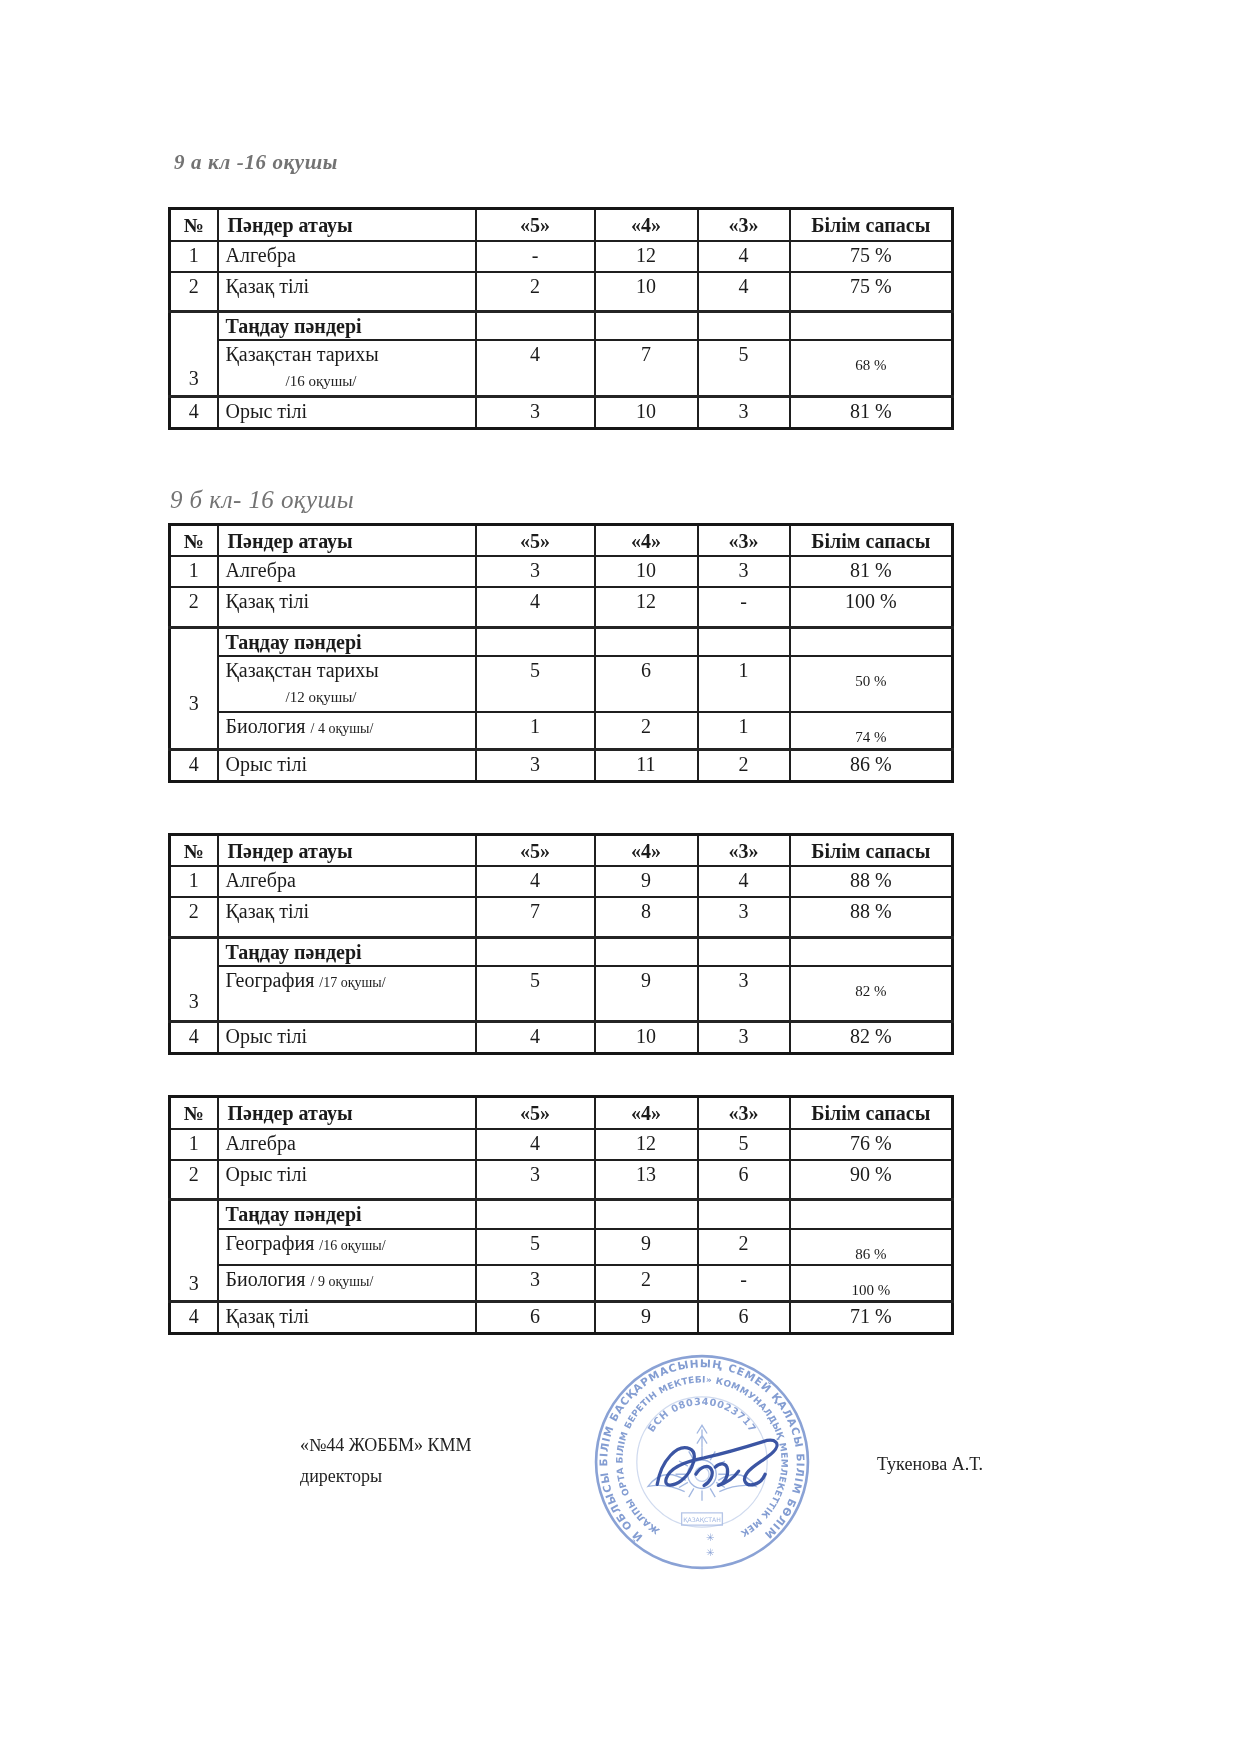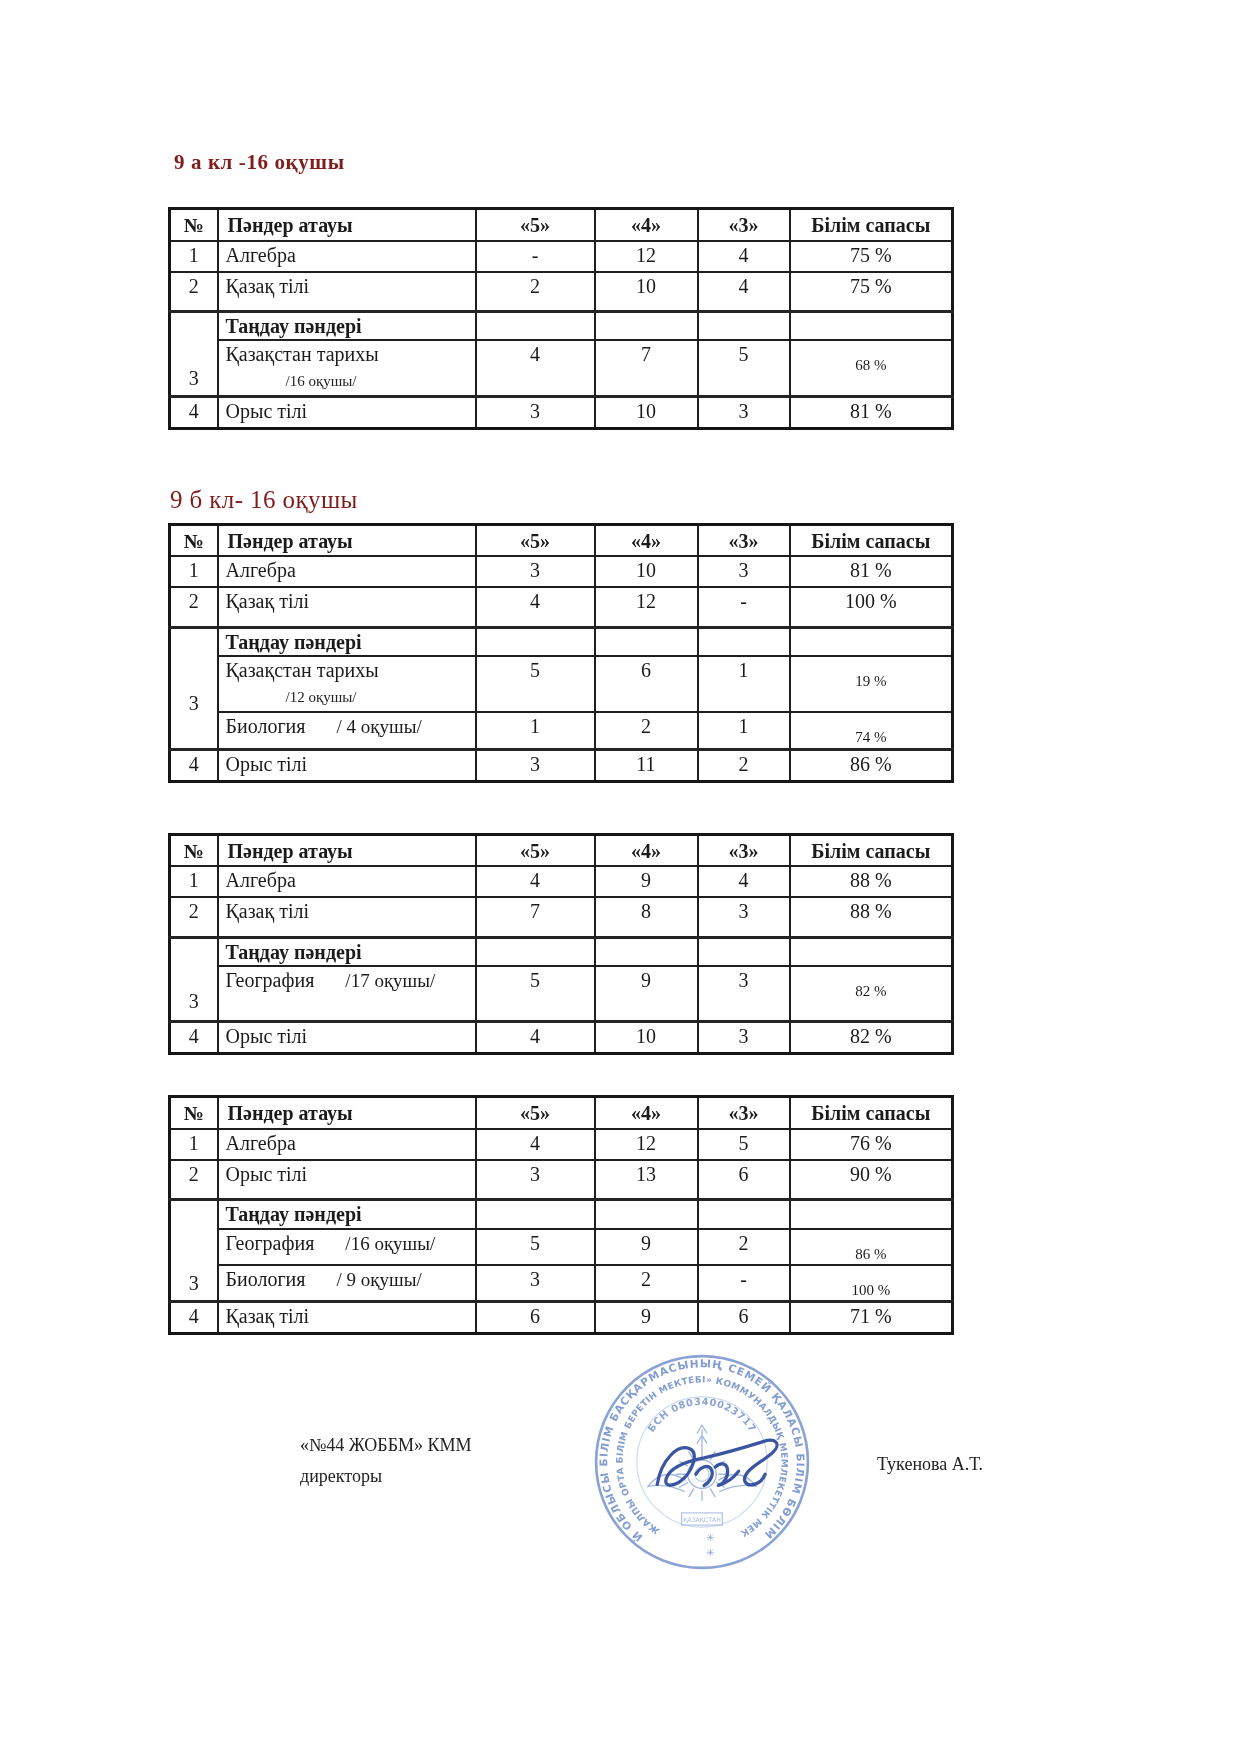--- a/index.html
+++ b/index.html
@@ -7,21 +7,21 @@
     position:relative;
     width:1241px;height:1755px;
     background:#ffffff;
     font-family:"Liberation Serif","DejaVu Serif",serif;
     color:#1b1b1b;
     overflow:hidden;
   }
   .content{position:absolute;left:168px;top:150px;width:783px;}
 
   .sec-title{
-    font-size:25px;font-weight:400;margin:0 0 9px 2px;letter-spacing:.4px;color:#7f1d1d;
+    font-size:25px;font-weight:400;margin:0 0 9px 2px;letter-spacing:.4px;color:#737373;font-style:italic;
   }
   .sec-title.first{font-size:21px;font-weight:700;margin:0 0 32px 6px;letter-spacing:.6px;}
 
   .sec{margin:0;}
   .sec-1{margin-bottom:56px;}
   .sec-2{margin-bottom:50px;}
   .sec-3{margin-bottom:40px;}
 
   table.grades{
     border-collapse:collapse;table-layout:fixed;width:783px;
@@ -46,21 +46,21 @@
   tr.r-grp td{border-top:3px solid #242424;}
   tr.r-last td{border-top:3px solid #242424;}
 
   td.c-no{text-align:center;}
   td.c-sub{text-align:left;padding-left:9px;}
   td.c-val{text-align:center;}
   td.c-q{text-align:center;font-size:19px;}
   td.c-q.pct-sm{font-size:15px;padding-top:15px;}
   .grp-label{font-weight:700;}
   .note-line{display:block;font-size:15px;padding-left:60px;margin-top:5px;color:#222;}
-  .note-inline{display:inline-block;margin-left:26px;font-size:19px;}
+  .note-inline{display:inline-block;font-size:14px;}
   td.merged{position:relative;}
   td.merged .no3{position:absolute;left:0;width:100%;text-align:center;font-size:20px;}
   .no3-b6{bottom:5px;}  .no3-b30{bottom:32px;}  .no3-b8{bottom:7px;}
 
   .footer{position:absolute;left:0;top:1358px;width:1241px;height:280px;}
   .org{position:absolute;left:300px;top:72px;font-size:18px;line-height:31px;color:#222;}
   .signer{position:absolute;left:877px;top:96px;font-size:18px;color:#222;}
   .stamp{position:absolute;left:592px;top:-6px;width:220px;height:220px;}
 </style>
 </head>
@@ -184,21 +184,21 @@
           <td></td>
         </tr>
         <tr class="r-two">
           <td class="c-sub">
             <span>Қазақстан тарихы</span>
             <span class="note-line">/12  оқушы/</span>
           </td>
           <td class="c-val">5</td>
           <td class="c-val">6</td>
           <td class="c-val">1</td>
-          <td class="c-q pct-sm">19 %</td>
+          <td class="c-q pct-sm">50 %</td>
         </tr>
         <tr class="r-choice">
           <td class="c-sub">
             <span>Биология</span>
             <span class="note-inline">/ 4 оқушы/</span>
           </td>
           <td class="c-val">1</td>
           <td class="c-val">2</td>
           <td class="c-val">1</td>
           <td class="c-q pct-sm">74 %</td>

